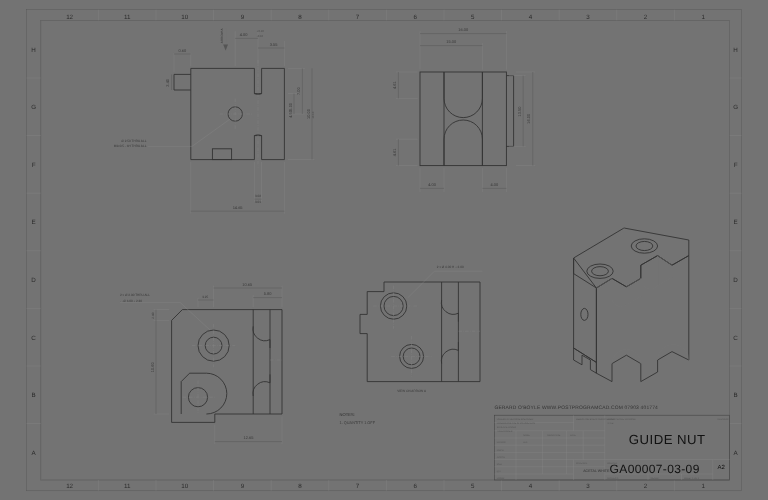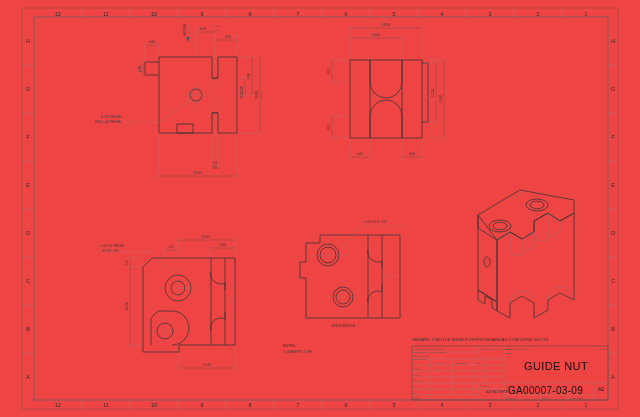--- a/index.html
+++ b/index.html
@@ -1,18 +1,18 @@
 <!DOCTYPE html>
 <html><head>
 <meta charset="utf-8">
 <style>
   html,body{margin:0;padding:0;background:#ffffff;}
   body{width:640px;height:417px;overflow:hidden;
        font-family:"Liberation Sans", sans-serif;color:#1a1a1a;}
-  #sheet{position:relative;width:640px;height:417px;background:#ef4444;}
+  #sheet{position:relative;width:640px;height:417px;background:#737373;}
   svg{display:block;}
   text{font-family:"Liberation Sans", sans-serif;fill:#2b2b2b;}
   .zone{font-size:5.2px;fill:#555;}
   .dim{font-size:3.3px;fill:#3a3a3a;}
   .dimsm{font-size:2.6px;fill:#3a3a3a;}
   .note{font-size:3.2px;fill:#3a3a3a;}
   .notehd{font-size:3.4px;fill:#2b2b2b;}
   .tiny{font-size:2.3px;fill:#4a4a4a;}
   .tinier{font-size:1.9px;fill:#555;}
   .tbtitle{font-size:11px;fill:#111;letter-spacing:.4px;}

